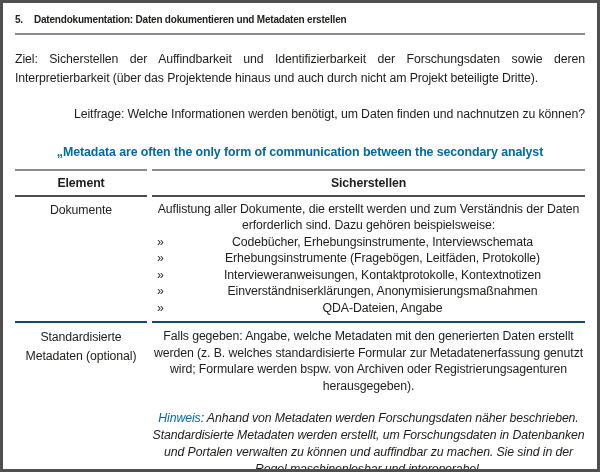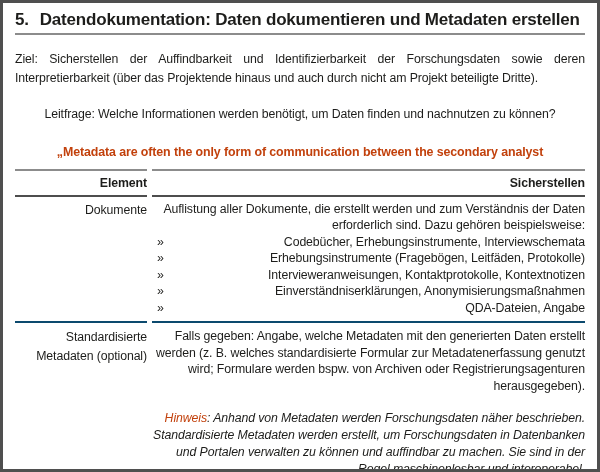--- a/index.html
+++ b/index.html
@@ -10,72 +10,72 @@
     color: #1d1d1b;
     border: 3px solid #4f4f4f;
     overflow: hidden;
   }
   .page {
     padding: 5px 12px 0 12px;
     font-size: 12.3px;
     line-height: 19px;
   }
   .heading {
-    font-size: 17px;
+    font-size: 10px;
     font-weight: bold;
     line-height: 18px;
     margin-top: 3px;
     letter-spacing: -0.2px;
     white-space: nowrap;
   }
   .heading .num { display: inline-block; margin-right: 11px; }
   .heading-rule {
     border: none;
     border-top: 2px solid #8c8c8c;
     margin: 4px 0 0 0;
   }
   .para { margin-top: 15px; text-align: justify; letter-spacing: -0.1px; }
-  .para.last { margin-top: 17px; text-align: center; }
+  .para.last { margin-top: 17px; text-align: right; }
   .label { font-weight: normal; }
   .quote {
     margin-top: 20px;
     text-align: center;
     font-weight: bold;
     font-size: 12.4px;
     line-height: 16px;
     letter-spacing: -0.1px;
   }
   .table-wrap { margin: 9px -5px 0 -5px; }
   table.meta {
     width: 100%;
     border-collapse: separate;
     border-spacing: 5px 0;
     font-size: 12.3px;
     line-height: 16.5px;
     letter-spacing: -0.1px;
   }
   table.meta col.c1 { width: 132px; }
-  table.meta th, table.meta td { vertical-align: top; text-align: right; }
+  table.meta th, table.meta td { vertical-align: top; text-align: center; }
   table.meta th {
     border-top: 2px solid #8c8c8c;
     border-bottom: 2px solid #4d4d4d;
     font-weight: bold;
     padding: 4px 0 3px 0;
   }
   table.meta tr.row1 td {
     border-bottom: 2px solid #0c4a6e;
     padding: 4px 0 5px 0;
   }
   table.meta tr.row2 td { padding: 5px 0 0 0; }
   td.el-cell { line-height: 19px; padding-right: 14px; }
   ul.bullets { list-style: none; }
   ul.bullets li { position: relative; padding-left: 28px; }
   ul.bullets li .marker { position: absolute; left: 5px; top: 0; }
   .hinweis { margin-top: 16px; font-style: italic; line-height: 17px; }
-  .pink { color: #c2410c; }
+  .pink { color: #0369a1; }
   .hinweis .pink { }
 </style>
 </head>
 <body>
 
 <div class="page">
 
   <h1 class="heading"><span class="num">5.</span><span>Datendokumentation: Daten dokumentieren und Metadaten erstellen</span></h1>
   <hr class="heading-rule">
 

